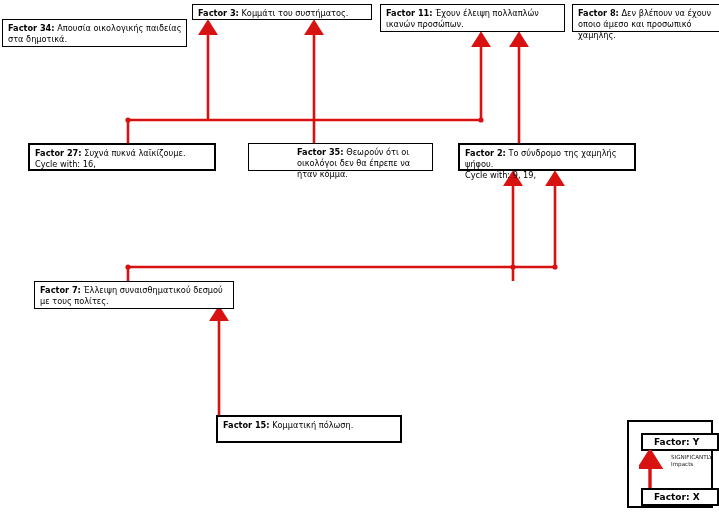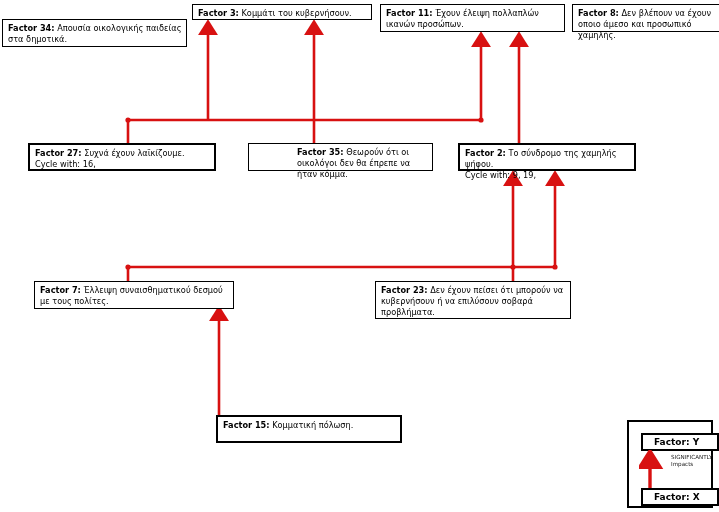--- a/index.html
+++ b/index.html
@@ -151,59 +151,55 @@
     </g>
   </svg>
 
   <div class="node bw-thin" style="left:2px; top:4px; width:185px; height:28px;margin-top:15px;">
     <span class="ftitle">Factor 34:</span>
     <span class="fbody">Απουσία οικολογικής παιδείας στα δημοτικά.</span>
   </div>
 
   <div class="node bw-med" style="left:192px; top:4px; width:180px; height:16px;">
     <span class="ftitle">Factor 3:</span>
-    <span class="fbody">Κομμάτι του κυβερνήσουν.</span>
+    <span class="fbody">Κομμάτι του συστήματος.</span>
   </div>
 
   <div class="node bw-med" style="left:380px; top:4px; width:185px; height:28px;">
     <span class="ftitle">Factor 11:</span>
     <span class="fbody">Έχουν έλειψη πολλαπλών ικανών προσώπων.</span>
   </div>
 
   <div class="node bw-thin" style="left:572px; top:4px; width:152px; height:28px;">
     <span class="ftitle">Factor 8:</span>
     <span class="fbody">Δεν βλέπουν να έχουν οποιο άμεσο και προσωπικό χαμηλής.</span>
   </div>
 
   <div class="node bw-thick" style="left:28px; top:143px; width:188px; height:28px;">
     <span class="ftitle">Factor 27:</span>
-    <span class="fbody">Συχνά έχουν λαϊκίζουμε.</span>
+    <span class="fbody">Συχνά πυκνά λαϊκίζουμε.</span>
     <span class="cyc">Cycle with: 16,</span>
   </div>
 
   <div class="node bw-thin" style="left:248px; top:143px; width:185px; height:28px;padding-left:48px;">
     <span class="ftitle">Factor 35:</span>
     <span class="fbody">Θεωρούν ότι οι οικολόγοι δεν θα έπρεπε να ήταν κόμμα.</span>
   </div>
 
   <div class="node bw-thick" style="left:458px; top:143px; width:178px; height:28px;">
     <span class="ftitle">Factor 2:</span>
     <span class="fbody">Το σύνδρομο της χαμηλής ψήφου.</span>
     <span class="cyc">Cycle with: 9, 19,</span>
   </div>
 
   <div class="node bw-thin" style="left:34px; top:281px; width:200px; height:28px;">
     <span class="ftitle">Factor 7:</span>
     <span class="fbody">Έλλειψη συναισθηματικού δεσμού με τους πολίτες.</span>
   </div>
 
-  <div class="node bw-thin" style="left:375px; top:281px; width:196px; height:38px;">
-    <span class="ftitle">Factor 23:</span>
-    <span class="fbody">Δεν έχουν πείσει ότι μπορούν να κυβερνήσουν ή να επιλύσουν σοβαρά προβλήματα.</span>
-  </div>
 
   <div class="node bw-thick" style="left:216px; top:415px; width:186px; height:28px;">
     <span class="ftitle">Factor 15:</span>
     <span class="fbody">Κομματική πόλωση.</span>
   </div>
 
   <div id="key">
     <div class="key-title">KEY</div>
     <div class="key-box key-y">Factor: Y</div>
     <svg class="key-arrow" viewBox="0 0 26 40">

